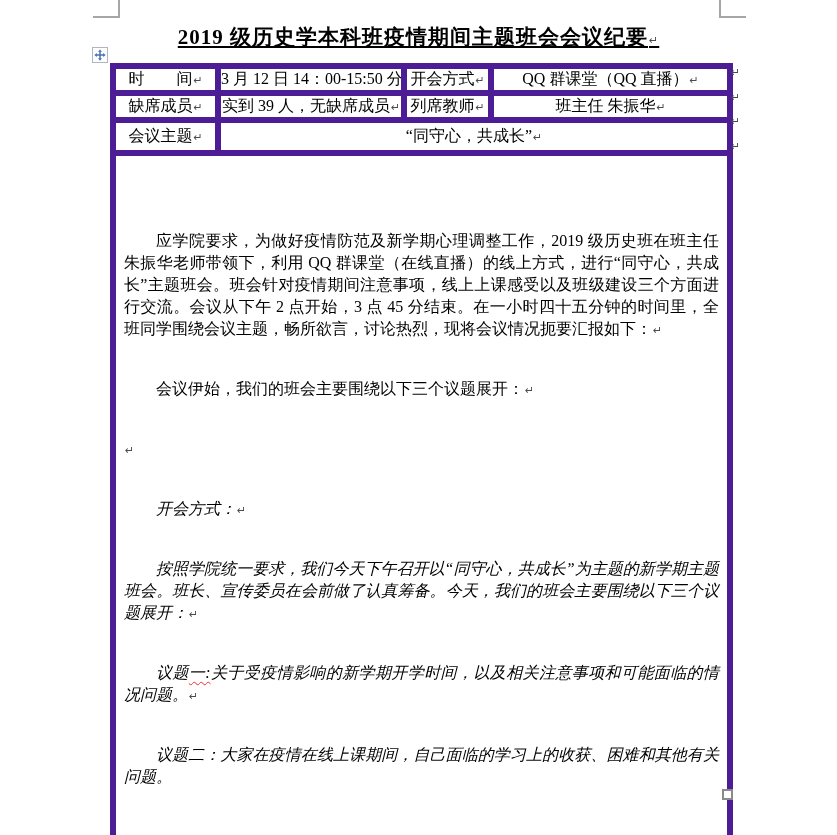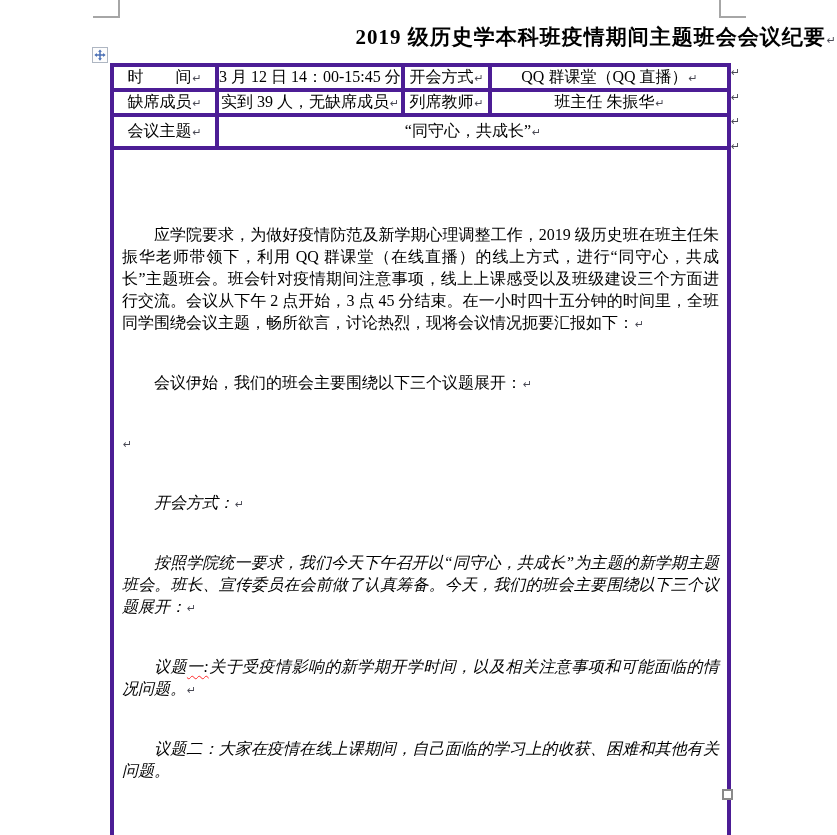--- a/index.html
+++ b/index.html
@@ -6,36 +6,36 @@
   body{
     width:837px;height:835px;background:#ffffff;position:relative;overflow:hidden;
     font-family:"Liberation Serif","DejaVu Serif",serif;color:#000;
   }
   
   .crop{position:absolute;top:0;width:25px;height:16px;}
   .crop-tl{left:93px;border-right:2px solid #a6a6a6;border-bottom:2px solid #a6a6a6;}
   .crop-tr{left:719px;border-left:2px solid #a6a6a6;border-bottom:2px solid #a6a6a6;}
   
   .title{
-    position:absolute;left:0;right:0;top:23px;margin:0;text-align:right;
-    font-size:21px;font-weight:700;letter-spacing:1px;
+    position:absolute;left:0;right:0;top:23px;margin:0;text-align:center;
+    font-size:21px;font-weight:700;letter-spacing:1px;text-decoration:underline;
   }
   
   .move-handle{
     position:absolute;left:92px;top:47px;width:16px;height:16px;background:#fdfdfd;
     border:1px solid #aeb6c2;display:flex;align-items:center;justify-content:center;
     box-sizing:border-box;cursor:move;
   }
   
   table.meta{
     position:absolute;left:110px;top:63px;width:617px;table-layout:fixed;
     border-collapse:collapse;
   }
   table.meta td{
-    border:4px solid #4c1d95;padding:0;font-size:16px;vertical-align:middle;
+    border:6px solid #4c1d95;padding:0;font-size:16px;vertical-align:middle;
     text-align:center;overflow:hidden;white-space:pre;
   }
   tr.r1{height:25px;} tr.r2{height:16px;padding-left:16px;} tr.r3{height:33px;}
   td.bodycell{height:652px;vertical-align:top;text-align:left;white-space:normal;}
   .doc{padding:2px 8px 0 8px;height:648px;overflow:hidden;}
   .para{
     margin:0;font-size:16px;line-height:22px;text-align:justify;
     white-space:pre-wrap;
   }
   .ind{text-indent:32px;}
@@ -73,21 +73,21 @@
 <table class="meta">
   <colgroup>
     <col style="width:105px">
       <col style="width:186px">
       <col style="width:87px">
       <col style="width:239px">
   </colgroup>
   <tbody>
       <tr class="r1">
     <td><span>时　　间</span><span class="pmark">↵</span></td>
-    <td><span>3 月 12 日 14：00-15:45 分</span><span class="pmark">↵</span></td>
+    <td><span>3 月 12 日 14：00-15:50 分</span><span class="pmark">↵</span></td>
     <td><span>开会方式</span><span class="pmark">↵</span></td>
     <td><span>QQ 群课堂（QQ 直播）</span><span class="pmark">↵</span></td>
   </tr>
   <tr class="r2">
     <td><span>缺席成员</span><span class="pmark">↵</span></td>
     <td><span>实到 39 人，无缺席成员</span><span class="pmark">↵</span></td>
     <td><span>列席教师</span><span class="pmark">↵</span></td>
     <td><span>班主任 朱振华</span><span class="pmark">↵</span></td>
   </tr>
   <tr class="r3">

